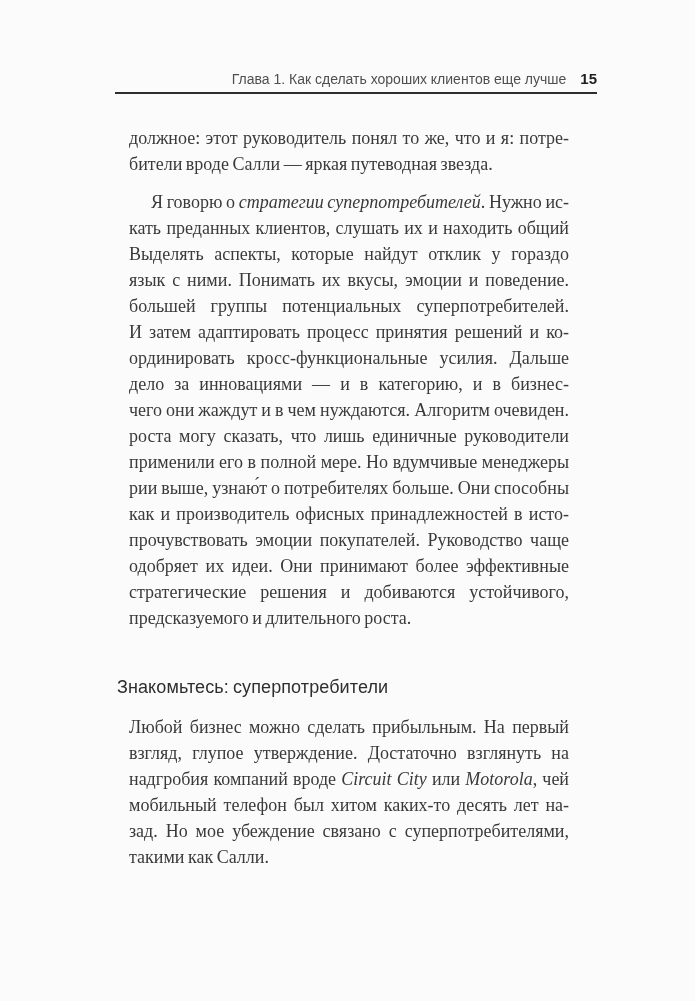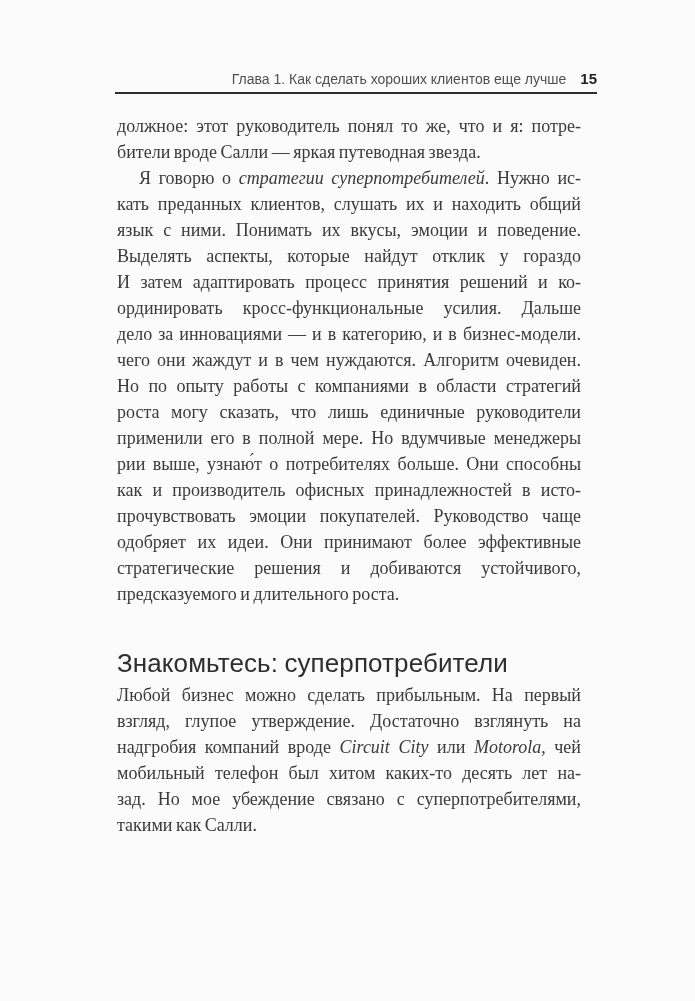--- a/index.html
+++ b/index.html
@@ -53,41 +53,41 @@
   .page-body {
     position: absolute;
     top: 113px;
     left: 117px;
     width: 464px;
     font-family: "Liberation Serif", serif;
     font-size: 18px;
     color: var(--body-text);
     word-spacing: -1px;
   }
-  .para { margin: 0; }
+  .para { margin: 12px; }
   .line {
     line-height: 26px;
     height: 26px;
     overflow: hidden;
     text-align: justify;
     text-align-last: justify;
   }
   .line.last {
     text-align-last: left;
   }
   .line.indent {
     text-indent: 22px;
   }
   .line em {
     font-style: italic;
   }
   .heading {
     margin: 41px 0 4px 0;
     font-family: "Liberation Sans", sans-serif;
-    font-size: 26px;
+    font-size: 18px;
     font-weight: 500;
     line-height: 30px;
     color: var(--heading-text);
     letter-spacing: 0.1px;
   }
 </style>
 </head>
 <body>
 
 <div class="page">
@@ -96,27 +96,27 @@
   </div>
   <div class="header-rule"></div>
   <div class="page-body">
       <div class="para">
         <div class="line">должное: этот руководитель понял то же, что и я: потре-</div>
         <div class="line last">бители вроде Салли — яркая путеводная звезда.</div>
       </div>
       <div class="para">
         <div class="line indent">Я говорю о <em>стратегии суперпотребителей</em>. Нужно ис-</div>
         <div class="line">кать преданных клиентов, слушать их и находить общий</div>
+        <div class="line">Выделять аспекты, которые найдут отклик у гораздо</div>
         <div class="line">язык с ними. Понимать их вкусы, эмоции и поведение.</div>
-        <div class="line">Выделять аспекты, которые найдут отклик у гораздо</div>
+        <div class="line">большей группы потенциальных суперпотребителей.</div>
         <div class="line">И затем адаптировать процесс принятия решений и ко-</div>
         <div class="line">ординировать кросс-функциональные усилия. Дальше</div>
         <div class="line">дело за инновациями — и в категорию, и в бизнес-модели.</div>
         <div class="line">чего они жаждут и в чем нуждаются. Алгоритм очевиден.</div>
-        <div class="line">Но по опыту работы с компаниями в области стратегий</div>
         <div class="line">роста могу сказать, что лишь единичные руководители</div>
         <div class="line">применили его в полной мере. Но вдумчивые менеджеры</div>
         <div class="line">рии выше, узнаю́т о потребителях больше. Они способны</div>
         <div class="line">как и производитель офисных принадлежностей в исто-</div>
         <div class="line">прочувствовать эмоции покупателей. Руководство чаще</div>
         <div class="line">одобряет их идеи. Они принимают более эффективные</div>
         <div class="line">стратегические решения и добиваются устойчивого,</div>
         <div class="line last">предсказуемого и длительного роста.</div>
       </div>
       <h2 class="heading">Знакомьтесь: суперпотребители</h2>

